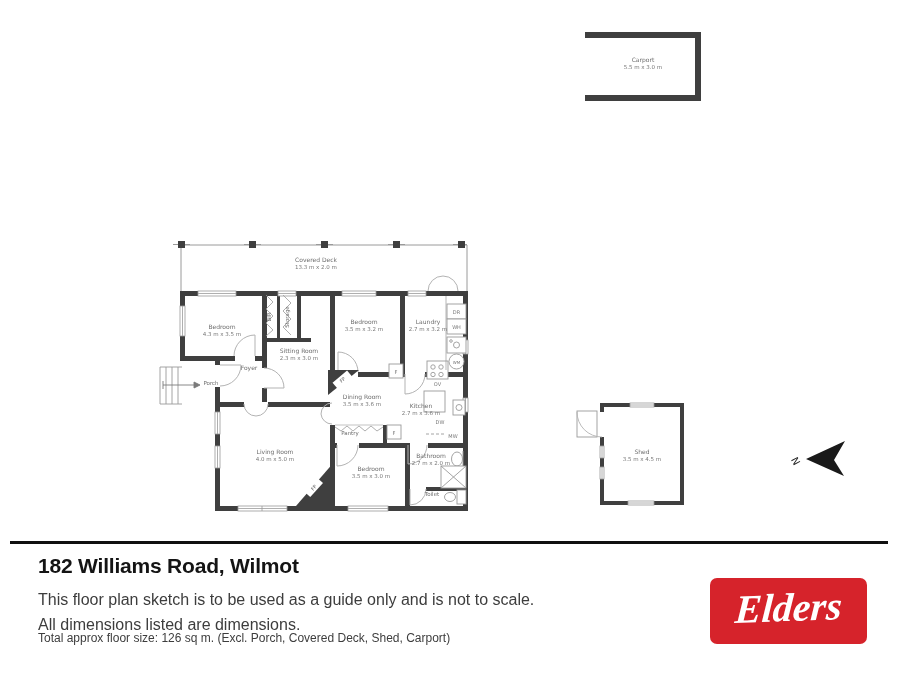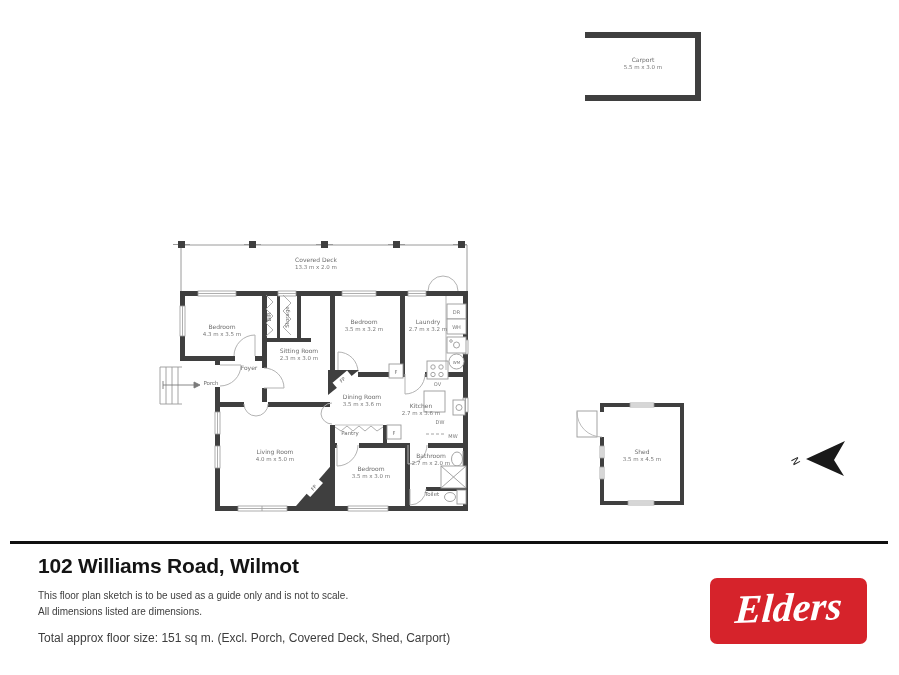--- a/index.html
+++ b/index.html
@@ -9,21 +9,21 @@
   
   .rlabel{position:absolute;transform:translate(-50%,-50%);text-align:center;color:#6e6e6e;
           font-size:6px;line-height:1.4;font-family:"DejaVu Sans",sans-serif;white-space:nowrap;}
   .rlabel .dims{font-size:5.5px;color:#787878;}
   .rlabel.rot{transform:translate(-50%,-50%) rotate(-90deg);}
   .rlabel.small{font-size:5.5px;}
   
   .divider{position:absolute;left:10px;right:11px;top:541px;height:3px;background:#101010;}
   .address{position:absolute;left:38px;top:554px;margin:0;font-size:21px;font-weight:800;
            color:#141414;letter-spacing:-0.2px;}
-  .disclaimer{position:absolute;left:38px;top:588px;margin:0;font-size:10px;color:#3d3d3d;line-height:1.55;}
+  .disclaimer{position:absolute;left:38px;top:588px;margin:0;font-size:16px;color:#3d3d3d;line-height:1.55;}
   .total{position:absolute;left:38px;top:631px;margin:0;font-size:12px;color:#3d3d3d;}
   .logo{position:absolute;left:710px;top:578px;width:157px;height:66px;border-radius:7px;
         background:#d6232b;display:flex;align-items:center;justify-content:center;}
   .logo span{font-family:"Liberation Serif",serif;font-style:italic;font-weight:bold;
              font-size:40px;color:#ffffff;transform:rotate(-2deg) skewX(-6deg);line-height:1;
              padding-bottom:6px;}
 </style>
 </head>
 <body>
 
@@ -310,23 +310,23 @@
   <div class="rlabel" style="left:642px;top:456px">
     <div>Shed</div>
     <div class="dims">3.5 m x 4.5 m</div>
   </div>
   <div class="rlabel" style="left:643px;top:64px">
     <div>Carport</div>
     <div class="dims">5.5 m x 3.0 m</div>
   </div>
 
   <div class="divider"></div>
-  <h1 class="address">102 Williams Road, Wilmot</h1>
+  <h1 class="address">182 Williams Road, Wilmot</h1>
   <p class="disclaimer">
     <span>This floor plan sketch is to be used as a guide only and is not to scale.</span><br>
     <span>All dimensions listed are dimensions.</span>
   </p>
-  <p class="total">Total approx floor size: 151 sq m. (Excl. Porch, Covered Deck, Shed, Carport)</p>
+  <p class="total">Total approx floor size: 126 sq m. (Excl. Porch, Covered Deck, Shed, Carport)</p>
   <div class="logo">
     <span>Elders</span>
   </div>
 
 </div>
 
 </body></html>

